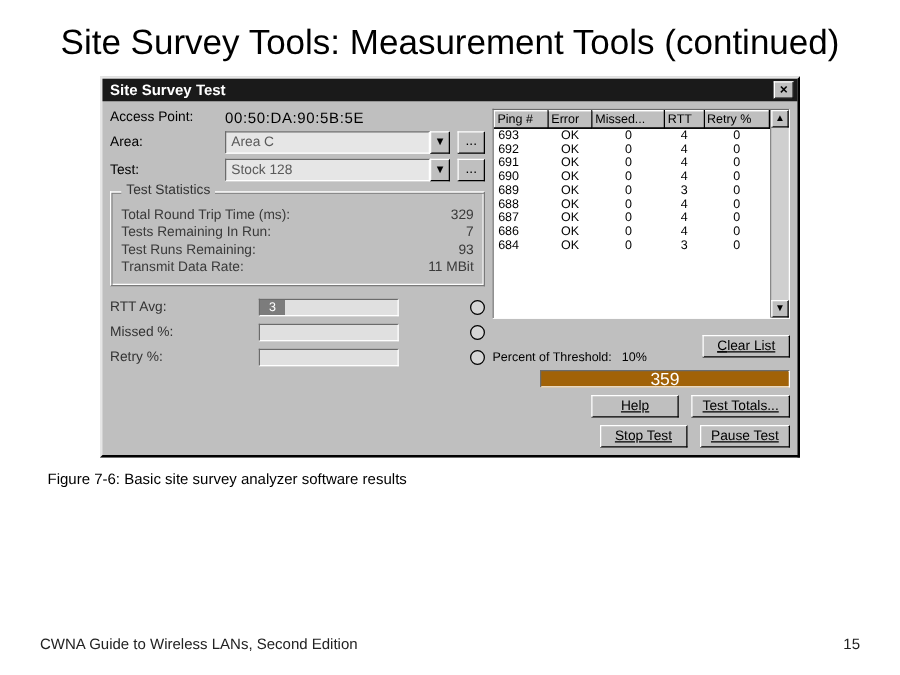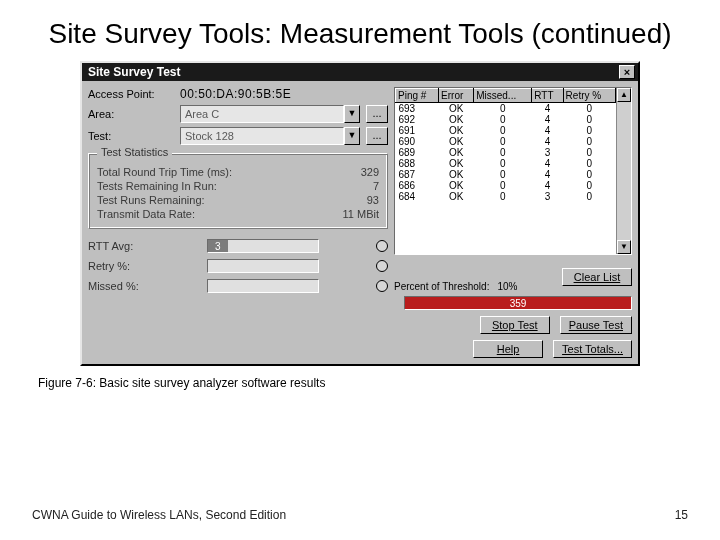--- a/index.html
+++ b/index.html
@@ -219,27 +219,27 @@
     padding: 2px 8px;
     font-size: 11px;
     min-width: 70px;
     text-align: center;
     text-decoration: underline;
   }
   .btn u { text-decoration: underline; }
   .pot-row { display:flex; align-items:center; gap:8px; font-size:10px;margin-top:20px; }
   .prog-row { display:flex; justify-content:flex-end; margin-top:4px; }
   .prog {
-    width: 228px; height: 14px;
-    background: #b91c1c;
+    width: 200px; height: 14px;
+    background: #a16207;
     border-top: 1px solid #6b6b6b;
     border-left: 1px solid #6b6b6b;
     border-right: 1px solid #fff;
     border-bottom: 1px solid #fff;
-    color:#fff; text-align:center; font-size:10px; line-height:13px;
+    color:#fff; text-align:center; font-size:14px; line-height:13px;
   }
   .btn-row { display:flex; justify-content:flex-end; gap:10px; margin-top:6px; }
   .caption {
     font-size: 12px;
     margin: 10px 0 0 6px;
   }
   .footer {
     position: absolute;
     left: 32px; right: 32px; bottom: 18px;
     display: flex;
@@ -307,26 +307,26 @@
 
           <div class="bars">
             <div class="bar-row">
               <span class="bar-lab">RTT Avg:</span>
               <div class="bar-track">
                 <div class="bar-fill" style="width:18%">3</div>
               </div>
               <div class="led"></div>
             </div>
             <div class="bar-row">
-              <span class="bar-lab">Retry %:</span>
+              <span class="bar-lab">Missed %:</span>
               <div class="bar-track"></div>
               <div class="led"></div>
             </div>
             <div class="bar-row">
-              <span class="bar-lab">Missed %:</span>
+              <span class="bar-lab">Retry %:</span>
               <div class="bar-track"></div>
               <div class="led"></div>
             </div>
           </div>
         </div>
 
         <div class="right-col">
           <div class="grid-wrap">
             <div class="grid">
               <table>
@@ -418,26 +418,26 @@
               <span>10%</span>
             </div>
             <div class="btn"><u>C</u>lear List</div>
           </div>
 
           <div class="prog-row">
             <div class="prog">359</div>
           </div>
 
           <div class="btn-row">
+            <div class="btn">Help</div>
+            <div class="btn">Test Totals...</div>
+          </div>
+          <div class="btn-row">
             <div class="btn">Stop Test</div>
             <div class="btn">Pause Test</div>
-          </div>
-          <div class="btn-row">
-            <div class="btn">Help</div>
-            <div class="btn">Test Totals...</div>
           </div>
         </div>
       </div>
     </div>
   </div>
 
   <div class="caption">Figure 7-6: Basic site survey analyzer software results</div>
 
   <div class="footer">
     <span>CWNA Guide to Wireless LANs, Second Edition</span>

